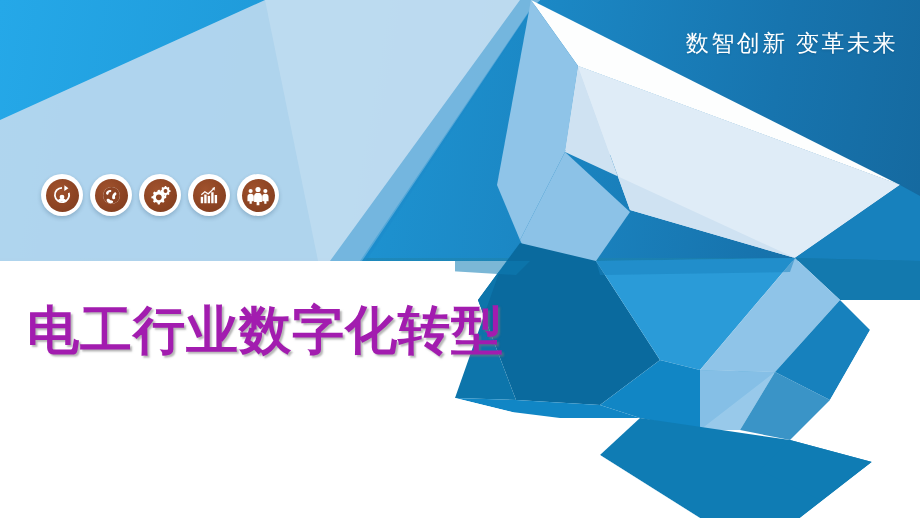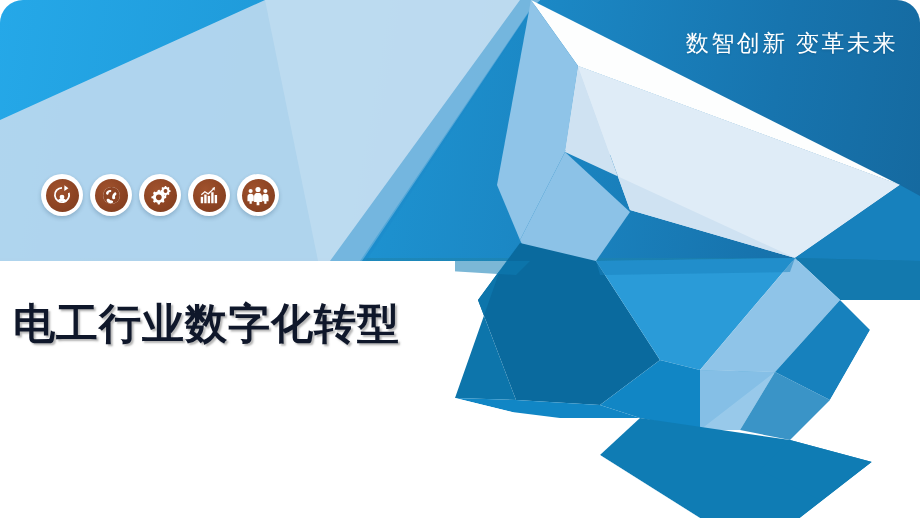--- a/index.html
+++ b/index.html
@@ -7,21 +7,20 @@
     width:920px; height:518px;
     overflow:hidden;
     background:#ffffff;
     font-family:"Liberation Sans", sans-serif;
   }
   #slide {
     position:relative;
     width:920px; height:518px;
     background:#ffffff;
     overflow:hidden;
-    border-radius:23px;
   }
 
   
   .band {
     position:absolute;
     left:0; top:0;
     width:920px; height:261px;
     background:linear-gradient(100deg,#25a8e8 0%,#1f9ad9 30%,#1b87c4 58%,#1774ae 82%,#15699f 100%);
   }
   .band-edge {
@@ -75,24 +74,24 @@
     font-size:23px;
     letter-spacing:2.5px;
     white-space:nowrap;
     z-index:7;
     text-shadow:0 1px 2px rgba(0,50,80,.25);
   }
 
   
   .title {
     position:absolute;
-    left:13px; top:296px;
-    color:#0f172a;
+    left:27px; top:296px;
+    color:#a21caf;
     font-family:"Liberation Sans", sans-serif;
-    font-size:42px;
+    font-size:52px;
     font-weight:bold;
     letter-spacing:1px;
     white-space:nowrap;
     z-index:7;
     text-shadow:2px 2px 2px rgba(120,120,120,.55);
   }
 </style>
 </head>
 <body>
 

